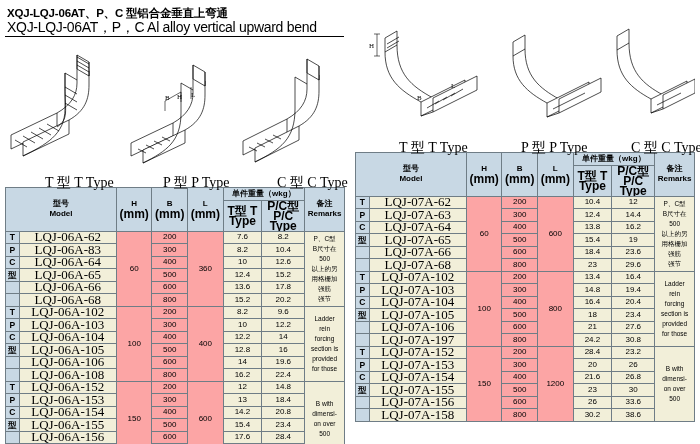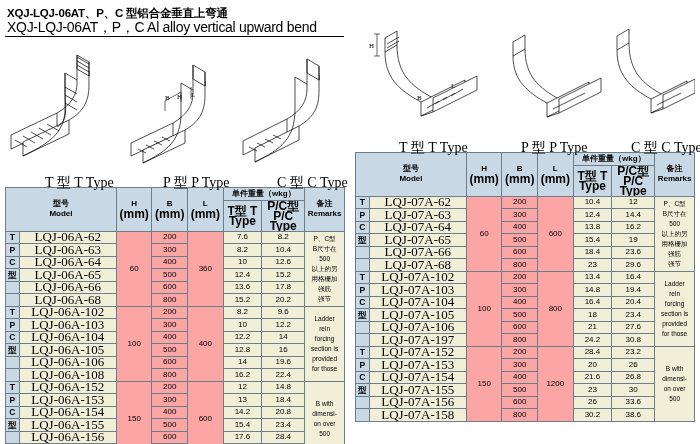--- a/index.html
+++ b/index.html
@@ -237,21 +237,21 @@
               <div>B尺寸在</div>
               <div>500</div>
               <div>以上的另</div>
               <div>用格栅加</div>
               <div>强筋</div>
               <div>强节</div>
             </td>
           </tr>
           <tr>
             <td class="side-letter">P</td>
-            <td class="model-cell">LQJ-06A-63</td>
+            <td class="model-cell">LQJ-06A-83</td>
             <td class="dim">300</td>
             <td class="val">8.2</td>
             <td class="val">10.4</td>
           </tr>
           <tr>
             <td class="side-letter">C</td>
             <td class="model-cell">LQJ-06A-64</td>
             <td class="dim">400</td>
             <td class="val">10</td>
             <td class="val">12.6</td>

